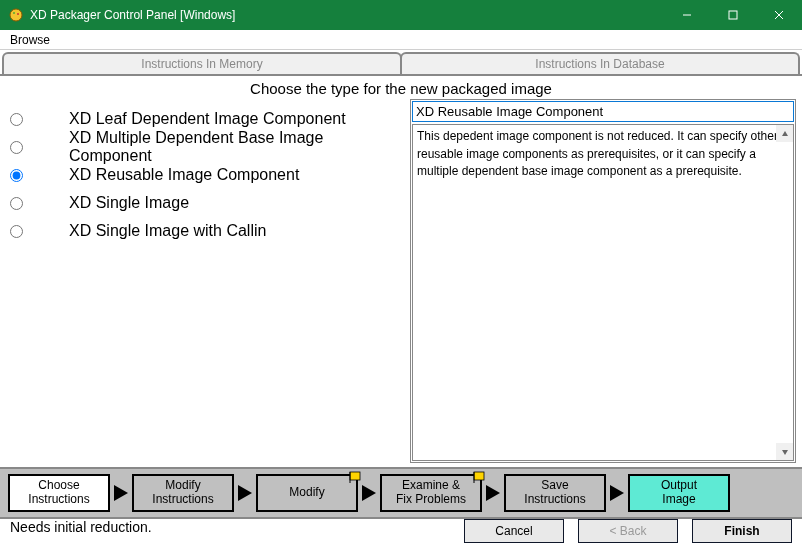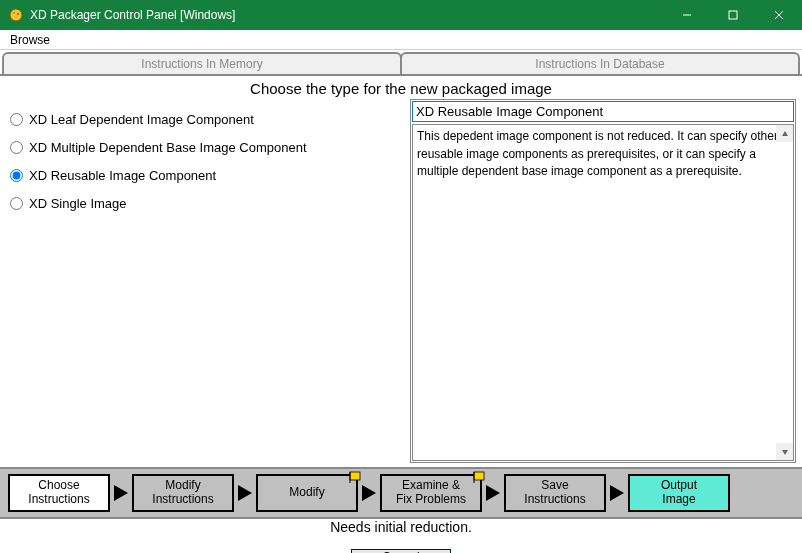--- a/index.html
+++ b/index.html
@@ -25,39 +25,39 @@
 .tab:last-child { margin-right: 2px; }
 
 
 .chooser-heading { text-align: center; font-size: 15px; padding: 4px 0 2px; }
 
 
 .main-row { display: flex; flex: 1; padding: 0 6px 4px 10px; min-height: 0; }
 .radio-col { width: 400px; padding-top: 6px; }
 .radio-row { display: flex; align-items: center; height: 28px; }
 .radio-row input[type=radio] { margin-right: 6px; width: 13px; height: 13px; }
-.radio-row label { font-size: 13px; }
+.radio-row label { font-size: 16px; margin-left: 40px; }
 
 .detail-col { flex: 1; display: flex; flex-direction: column; border: 1px solid #888; }
 .detail-input { border: 1px solid #0a78d5; background: #fff; padding: 2px 3px; font-size: 13px; outline: none; margin: 1px; }
 .detail-desc { flex: 1; border: 1px solid #888; margin: 1px; padding: 2px 4px; font-size: 13px; line-height: 1.35; position: relative; }
 .detail-desc .scroll-up, .detail-desc .scroll-down { position: absolute; right: 0; width: 17px; height: 17px; background: #f0f0f0; display: flex; align-items: center; justify-content: center; }
 .detail-desc .scroll-up { top: 0; }
 .detail-desc .scroll-down { bottom: 0; }
 
 
 .wizard-strip { background: #bfbfbf; border-top: 2px solid #888; border-bottom: 2px solid #888; padding: 5px 8px; display: flex; align-items: center; gap: 4px; }
 .step-box { border: 2px solid #000; height: 38px; min-width: 102px; background: #c0c0c0; display: flex; align-items: center; justify-content: center; text-align: center; padding: 0 6px; font-size: 12px; line-height: 1.15; position: relative; }
 .step-box.current { background: #fff; }
 .step-box.last { background: #5eead4; }
 .step-arrow { width: 0; height: 0; border-top: 8px solid transparent; border-bottom: 8px solid transparent; border-left: 14px solid #000; }
 .step-flag { position: absolute; top: -5px; right: -5px; width: 12px; height: 12px; }
 
 
-.bottom-row { display: flex; align-items: center; height: 34px; padding: 0 10px 6px; gap: 14px; flex-direction: column; }
+.bottom-row { display: flex; height: 34px; padding: 0 10px 6px; gap: 14px; }
 .status-text { flex: 1; font-size: 14px; }
 .nav-btn { width: 100px; height: 24px; border: 1px solid #0f172a; background: #e9e9e9; display: flex; align-items: center; justify-content: center; font-size: 12px; }
 .nav-btn.disabled { color: #9a9a9a; }
 .nav-btn.bold { font-weight: bold; }
 </style>
 </head>
 <body>
 
 <div class="titlebar">
   <span class="app-icon">
@@ -113,20 +113,24 @@
         <input type="radio" name="t" style="">
         <label>XD Multiple Dependent Base Image Component</label>
       </div>
     <div class="radio-row">
         <input type="radio" name="t" checked="" style="">
         <label>XD Reusable Image Component</label>
       </div>
     <div class="radio-row">
         <input type="radio" name="t" style="">
         <label>XD Single Image</label>
+      </div>
+    <div class="radio-row">
+        <input type="radio" name="t" style="">
+        <label>XD Single Image with Callin</label>
       </div>
   </div>
   <div class="detail-col">
     <input class="detail-input" value="XD Reusable Image Component" style="">
     <div class="detail-desc">
       <span>This depedent image component is not reduced. It can specify other reusable image components as prerequisites, or it can specify a multiple dependent base image component as a prerequisite.</span>
       <div class="scroll-up">
           <svg width="8" height="8">
             <polygon points="4,1 7,6 1,6" fill="#666"></polygon>
           </svg>

